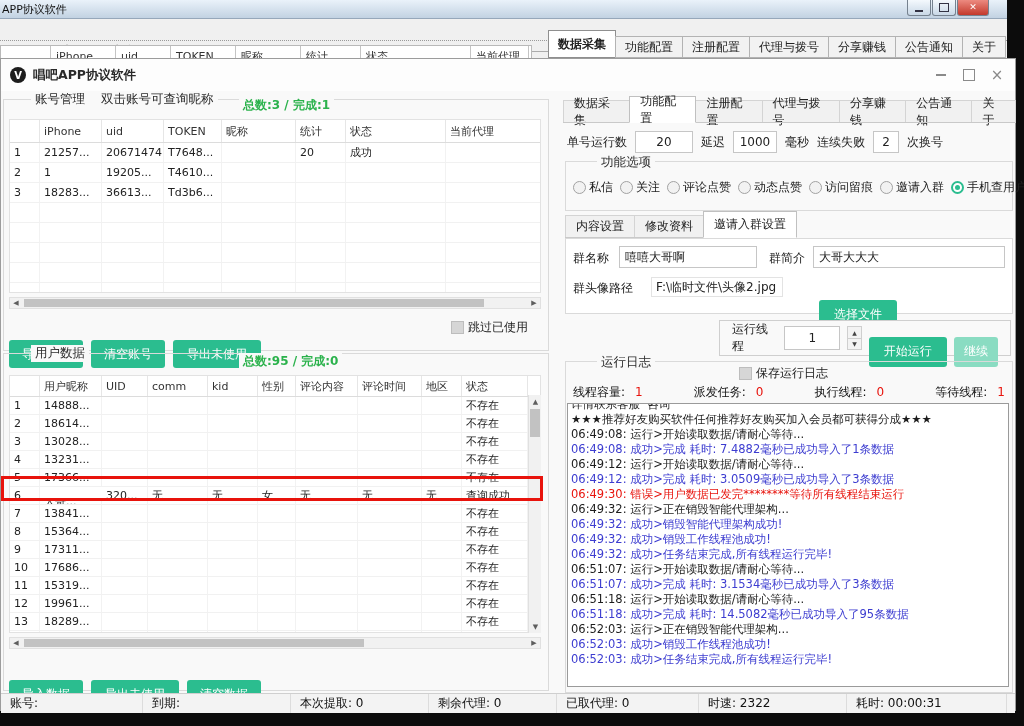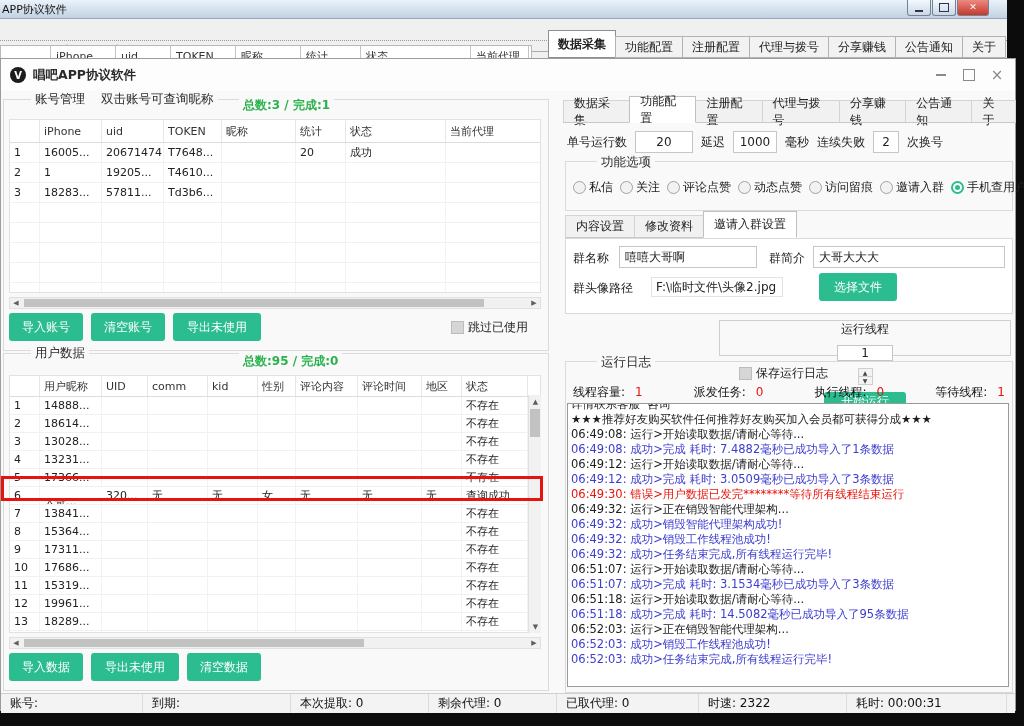--- a/index.html
+++ b/index.html
@@ -60,42 +60,42 @@
   .hscroll{position:absolute;height:12px;background:#f1f1f1;border:1px solid #e0e0e0;box-sizing:border-box;}
   .hthumb{position:absolute;top:1px;height:8px;background:#c2c2c2;}
   .sarrow{position:absolute;top:0;width:12px;height:10px;display:flex;align-items:center;justify-content:center;
     font-size:7px;color:#5e5e5e;}
   .vscroll{position:absolute;width:13px;background:#f1f1f1;border-left:1px solid #e0e0e0;box-sizing:border-box;}
   .vthumb{position:absolute;left:1px;width:10px;background:#c2c2c2;}
   .varrow{position:absolute;left:0;width:13px;height:13px;display:flex;align-items:center;justify-content:center;
     font-size:7px;color:#5e5e5e;}
   
   .btn{position:absolute;height:28px;border:none;border-radius:3px;background:var(--accent);color:#fff;
-    font-size:12px;display:flex;align-items:center;justify-content:center;font-family:inherit;}
+    font-size:12px;display:flex;align-items:center;justify-content:center;font-family:inherit;margin-top:27px;}
   .btn.light{background:var(--accent-light);}
   .ipt{border:1px solid #c6c6c6;background:#fff;height:22px;font-size:12px;text-align:center;
     box-sizing:border-box;font-family:inherit;color:#222;padding:0 2px;}
   .cbx{width:13px;height:13px;background:#d6d6d6;border:1px solid #bdbdbd;display:inline-block;box-sizing:border-box;}
   .cbx-row{position:absolute;display:flex;align-items:center;gap:4px;font-size:12px;color:#222;}
   
   .tabbar{position:absolute;display:flex;align-items:flex-end;}
   .tabbar:after{content:"";position:absolute;left:0;right:0;bottom:0;border-bottom:1px solid #c9c9c9;}
   .tab{height:21px;display:flex;align-items:center;padding:0 10px;font-size:12px;color:#222;
     background:#f1f1f1;border:1px solid #d4d4d4;margin-right:-1px;position:relative;}
   .tab.active{height:25px;background:#fff;border-color:#c0c0c0;border-bottom:1px solid #fff;z-index:2;}
   
   .radio-row{position:absolute;display:flex;align-items:center;gap:7px;font-size:12px;}
   .radio{display:flex;align-items:center;gap:3px;white-space:nowrap;}
   .rdot{width:13px;height:13px;border-radius:50%;border:1px solid #a2a2a2;background:#f2f2f2;box-sizing:border-box;position:relative;}
   .radio.sel .rdot{border:2px solid var(--accent);background:#fff;}
   .radio.sel .rdot:after{content:"";position:absolute;left:2px;top:2px;width:5px;height:5px;border-radius:50%;background:var(--accent);}
   .flabel{position:absolute;font-size:12px;color:#222;white-space:nowrap;}
   
   .runbox{position:absolute;border:1px solid #cfcfcf;background:#f9f9f9;display:flex;align-items:center;
-    padding:0 22px;gap:7px;box-sizing:border-box;flex-direction:column;}
+    padding:0 12px;gap:7px;box-sizing:border-box;}
   .spinner{width:15px;height:24px;display:flex;flex-direction:column;border:1px solid #cfcfcf;box-sizing:border-box;}
   .spin-half{flex:1;display:flex;align-items:center;justify-content:center;font-size:6px;color:#444;background:#f3f3f3;}
   .spin-half:first-child{border-bottom:1px solid #cfcfcf;}
   
   .stats-row{position:absolute;display:flex;justify-content:space-between;font-size:12px;color:#111;}
   .stat-val{color:var(--red);margin-left:10px;}
   .logbox{position:absolute;border:1px solid #9a9a9a;background:#fff;overflow:hidden;box-sizing:border-box;}
   .log-inner{margin-top:-7px;padding-left:3px;}
   .log-line{font-size:11.5px;line-height:15px;white-space:pre;}
   .log-line.k{color:#1c1c1c;} .log-line.b{color:var(--log-blue);} .log-line.r{color:var(--red);}
@@ -170,42 +170,42 @@
         <div class="tcell" style="width: 62px;">iPhone</div>
         <div class="tcell" style="width: 62px;">uid</div>
         <div class="tcell" style="width: 58px;">TOKEN</div>
         <div class="tcell" style="width: 74px;">昵称</div>
         <div class="tcell" style="width: 50px;">统计</div>
         <div class="tcell" style="width: 100px;">状态</div>
         <div class="tcell" style="width: 96px;">当前代理</div>
       </div>
       <div class="trow" style="height: 19px;">
         <div class="tcell" style="width: 30px;">1</div>
-        <div class="tcell" style="width: 62px;">16005...</div>
+        <div class="tcell" style="width: 62px;">21257...</div>
         <div class="tcell" style="width: 62px;">20671474</div>
         <div class="tcell" style="width: 58px;">T7648...</div>
         <div class="tcell" style="width: 74px;"></div>
         <div class="tcell" style="width: 50px;">20</div>
         <div class="tcell" style="width: 100px;">成功</div>
         <div class="tcell" style="width: 96px;"></div>
       </div>
       <div class="trow" style="height: 19px;">
         <div class="tcell" style="width: 30px;">2</div>
         <div class="tcell" style="width: 62px;">1</div>
         <div class="tcell" style="width: 62px;">19205...</div>
         <div class="tcell" style="width: 58px;">T4610...</div>
         <div class="tcell" style="width: 74px;"></div>
         <div class="tcell" style="width: 50px;"></div>
         <div class="tcell" style="width: 100px;"></div>
         <div class="tcell" style="width: 96px;"></div>
       </div>
       <div class="trow" style="height: 19px;">
         <div class="tcell" style="width: 30px;">3</div>
         <div class="tcell" style="width: 62px;">18283...</div>
-        <div class="tcell" style="width: 62px;">57811...</div>
+        <div class="tcell" style="width: 62px;">36613...</div>
         <div class="tcell" style="width: 58px;">Td3b6...</div>
         <div class="tcell" style="width: 74px;"></div>
         <div class="tcell" style="width: 50px;"></div>
         <div class="tcell" style="width: 100px;"></div>
         <div class="tcell" style="width: 96px;"></div>
       </div>
       <div class="trow" style="height: 19px;">
         <div class="tcell" style="width: 30px;"></div>
         <div class="tcell" style="width: 62px;"></div>
         <div class="tcell" style="width: 62px;"></div>

